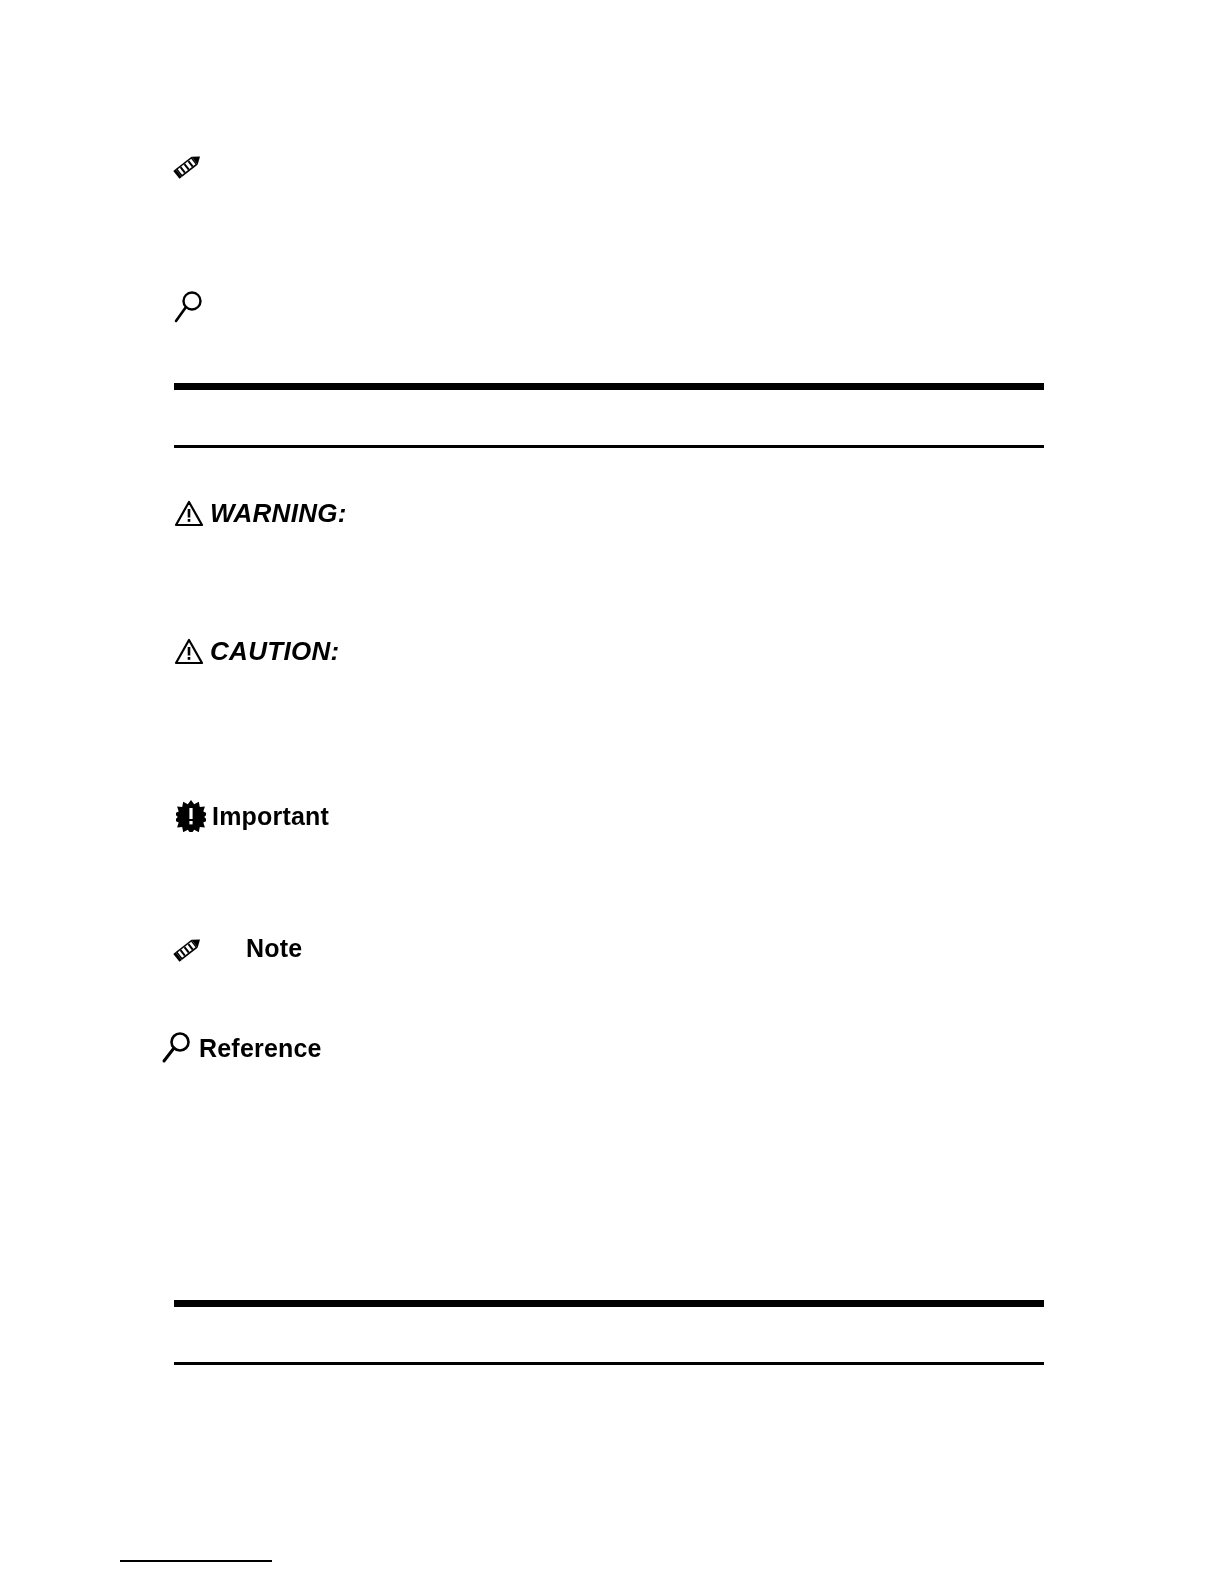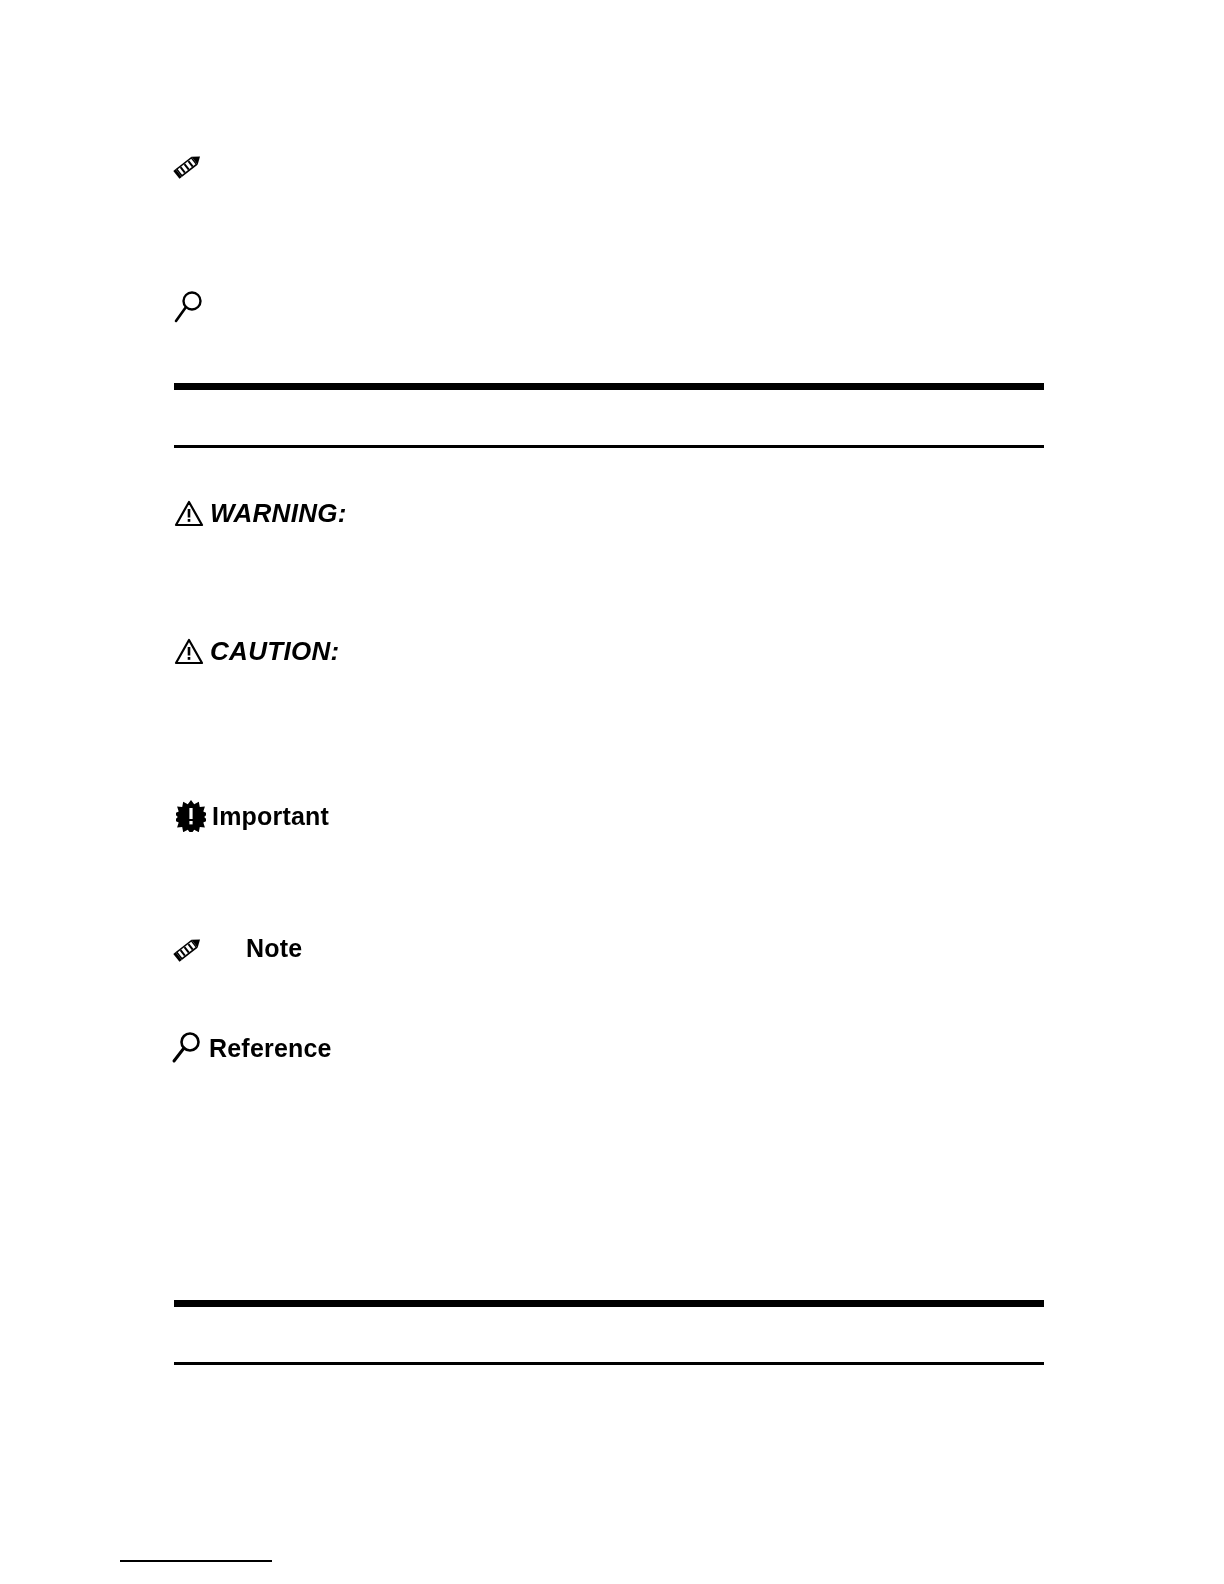--- a/index.html
+++ b/index.html
@@ -146,21 +146,21 @@
           <rect x="13" y="12.5" width="2" height="7" fill="#000000"></rect>
           <rect x="18" y="12.5" width="2" height="7" fill="#000000"></rect>
           <polygon points="24,11 31,16 24,21" fill="#000000"></polygon>
           <rect x="1" y="11" width="3" height="10" fill="#000000"></rect>
         </g>
       </svg>
     </span>
     <span class="head-label-bold">Note</span>
   </div>
 
-  <div class="head-row" style="left:171px; top:1032px;">
+  <div class="head-row" style="left:161px; top:1032px;">
     <span>
       <svg class="icon-svg" width="32" height="32" viewBox="0 0 32 32" aria-hidden="true">
         <circle cx="19" cy="10" r="8.5" fill="#ffffff" stroke="#000000" stroke-width="2.6"></circle>
         <line x1="13" y1="16" x2="3" y2="29" stroke="#000000" stroke-width="3" stroke-linecap="round"></line>
       </svg>
     </span>
     <span class="head-label-bold">Reference</span>
   </div>
 
   <div class="rule-thick" style="top:1300px;"></div>

